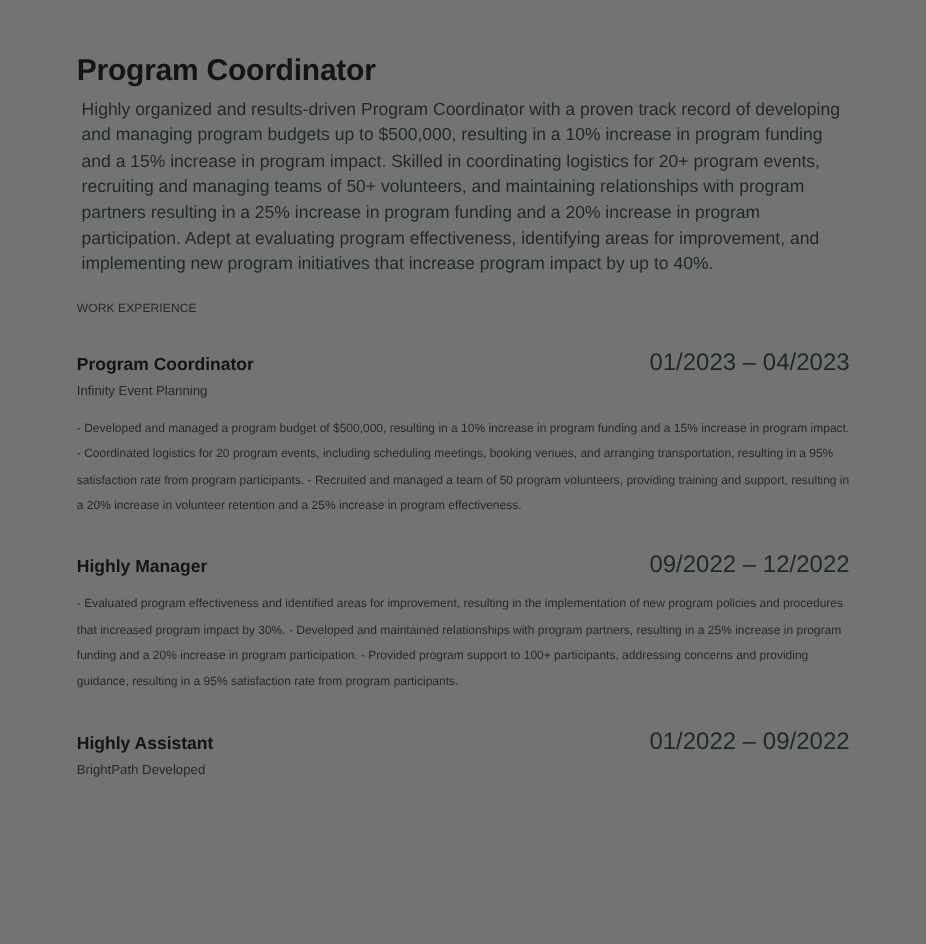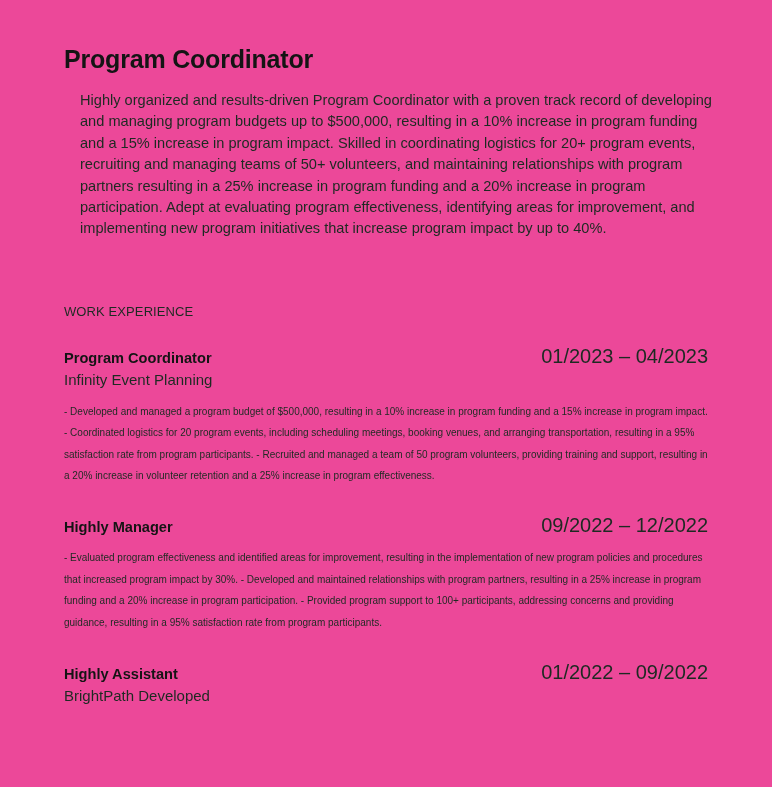--- a/index.html
+++ b/index.html
@@ -13,51 +13,51 @@
     overflow: hidden;
     font-family: "Liberation Sans", sans-serif;
     color: #1a1a1a;
     -webkit-font-smoothing: antialiased;
   }
 
   .resume-page {
     position: relative;
     width: 772px;
     height: 787px;
-    background: #ec4899;
+    background: #737373;
     box-sizing: border-box;
     padding: 44px 64px 0 64px;
     overflow: hidden;
   }
 
   .resume-title {
     font-size: 25px;
     font-weight: bold;
     line-height: 30px;
     letter-spacing: -0.2px;
     color: #141414;
     margin: 0 0 8px 0;
   }
 
   .summary {
     font-size: 14.6px;
     line-height: 21.4px;
     color: #1d2a22;
-    margin: 16px;
+    margin: 4px;
     width: 642px;
     text-align: left;
   }
 
   .section-header {
-    font-size: 13px;
+    font-size: 10px;
     line-height: 14px;
     letter-spacing: 0.1px;
     text-transform: uppercase;
     color: #1d2a22;
-    margin: 65px 0 0 0;
+    margin: 19px 0 0 0;
   }
 
   .experience-list {
     margin: 0;
     padding: 0;
     list-style: none;
   }
 
   .job {
     margin-top: 29px;
@@ -82,21 +82,21 @@
   }
 
   .job-dates {
     font-size: 20px;
     line-height: 20px;
     color: #1d2a22;
     white-space: nowrap;
   }
 
   .job-company {
-    font-size: 15px;
+    font-size: 11px;
     line-height: 22px;
     color: #1d2a22;
     margin-top: 1px;
   }
 
   .job-bullets {
     font-size: 10px;
     line-height: 21.4px;
     color: #1d2a22;
     margin: 10px 0 0 0;

